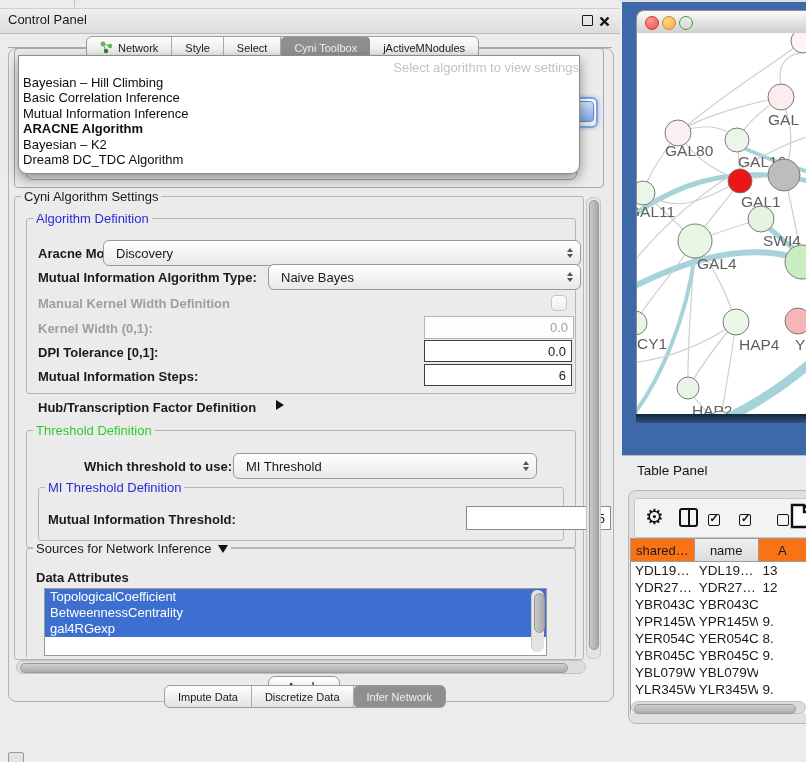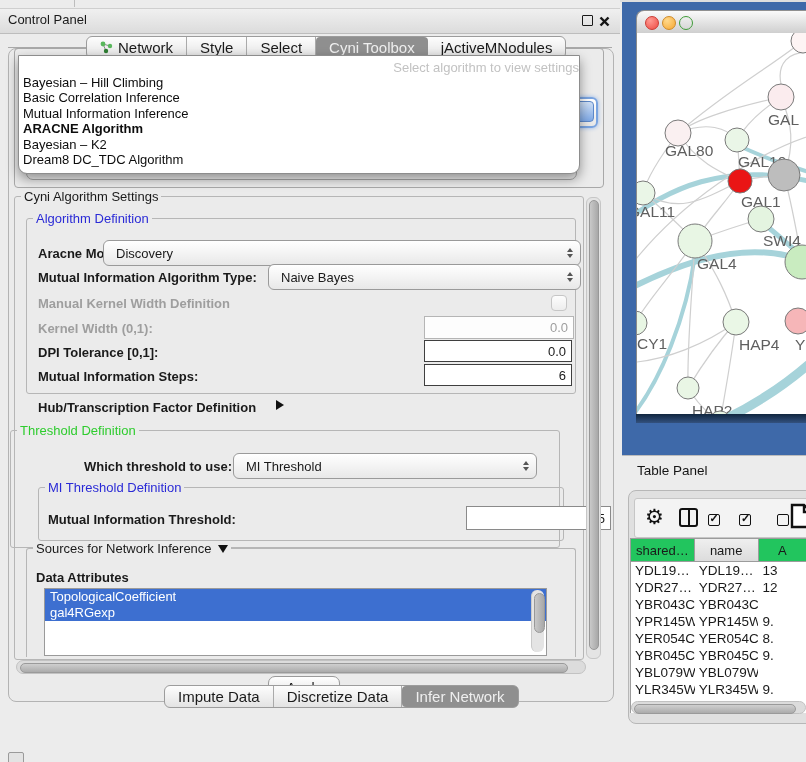--- a/index.html
+++ b/index.html
@@ -6,21 +6,21 @@
   body{width:806px;height:762px;background:#ececec;font-family:"Liberation Sans",sans-serif;position:relative;overflow:hidden;color:#1a1a1a;}
   .abs{position:absolute;}
   
   .cp-titlebar{left:0;top:8px;width:620px;height:24px;background:linear-gradient(#f0f0f0,#dcdcdc);border-top:1px solid #cfcfcf;border-bottom:1px solid #bdbdbd;}
   .cp-title{left:8px;top:12px;font-size:13px;color:#1a1a1a;}
   .win-restore{left:582px;top:15px;width:9px;height:9px;border:1.6px solid #1a1a1a;border-radius:1px;}
   .win-close{left:599px;top:13px;}
   .content-panel{left:8px;top:48px;width:604px;height:652px;background:#ebebeb;border:1px solid #b3b3b3;border-radius:8px;}
   .tab-topline{left:8px;top:47px;width:604px;height:1px;background:#a9a9a9;}
   .tabbar{display:flex;align-items:stretch;background:linear-gradient(#fdfdfd,#e3e3e3);border:1px solid #9c9c9c;border-radius:6px;height:21px;z-index:12;}
-  .tab{display:flex;align-items:center;gap:5px;padding:0 13px;font-size:15px;border-right:1px solid #aaa;cursor:default;white-space:nowrap;}
+  .tab{display:flex;align-items:center;gap:5px;padding:0 13px;font-size:11px;border-right:1px solid #aaa;cursor:default;white-space:nowrap;}
   .tab:last-child{border-right:none;}
   .tab.selected{background:#8f8f8f;color:#efefef;border-radius:4px;border-right:none;margin:0;}
   .cp-tabs{left:86px;top:36px;}
   .bottom-tabs{left:142px;top:685px;margin-left:22px;}
   
   .dropdown{left:18px;top:55px;width:560px;height:117px;background:#ffffff;border:1px solid #8d8d8d;border-radius:0 0 9px 9px;box-shadow:0 5px 12px rgba(0,0,0,.40);z-index:50;}
   .dd-hint{text-align:right;color:#c2c2c2;font-size:13px;padding-top:4px;}
   .dd-item{font-size:13px;line-height:15.4px;padding-left:4px;color:#0d0d0d;}
   .dd-item.bold{font-weight:bold;}
   
@@ -66,21 +66,21 @@
   .tp-titlebar-line{left:622px;top:455px;width:184px;height:1px;background:#bcbcbc;}
   .tp-container{left:628px;top:490px;width:200px;height:232px;background:#e0e0e0;border:1px solid #b7b7b7;border-radius:8px;}
   .tp-toolbar{left:634px;top:498px;width:190px;height:38px;background:#f3f3f3;border:1px solid #c6c6c6;border-radius:3px;}
   .icon-cols{width:15px;height:15px;border:2.2px solid #111;border-radius:3px;}
   .icon-cols span{position:absolute;left:6.5px;top:0;width:2.2px;height:15px;background:#111;}
   .cb{width:10px;height:10px;border:1.7px solid #111;border-radius:2px;display:inline-block;position:relative;}
   .cb.checked::after{content:"✓";position:absolute;left:0.5px;top:-3.5px;font-size:11px;font-weight:bold;color:#111;}
   .table{left:630px;top:538px;width:176px;height:174px;background:#fff;border-top:1px solid #9c9c9c;border-left:1px solid #9c9c9c;overflow:hidden;}
   .thead{display:flex;height:22px;border-bottom:1px solid #9c9c9c;}
   .th{font-size:13px;display:flex;align-items:center;justify-content:center;border-right:1px solid #9c9c9c;box-sizing:border-box;}
-  .th.hl{background:#22c55e;}
+  .th.hl{background:#f97316;}
   .th.plain{background:linear-gradient(#efefef,#dcdcdc);}
   .trow{display:flex;height:17px;font-size:13.5px;}
   .td{padding-left:4px;line-height:17px;box-sizing:border-box;white-space:nowrap;overflow:hidden;}
   .corner-grip{left:8px;top:752px;width:14px;height:14px;border:1px solid #9a9a9a;background:#e3e3e3;border-radius:2px;}
   svg text{font-family:"Liberation Sans",sans-serif;}
 </style>
 </head>
 <body>
 
 
@@ -162,21 +162,21 @@
 <div class="abs fieldlabel dis" style="left:38px;top:321px;">Kernel Width (0,1):</div>
 <div class="abs tfield dis" style="left:424px;top:316px;width:143px;height:21px;">0.0</div>
 <div class="abs fieldlabel" style="left:38px;top:345px;">DPI Tolerance [0,1]:</div>
 <div class="abs tfield" style="left:424px;top:340px;width:141px;height:20px;">0.0</div>
 <div class="abs fieldlabel" style="left:38px;top:369px;">Mutual Information Steps:</div>
 <div class="abs tfield" style="left:424px;top:364px;width:141px;height:20px;">6</div>
 
 <div class="abs fieldlabel" style="left:38px;top:400px;">Hub/Transcription Factor Definition</div>
 <span class="abs arrow-right" style="left:276px;top:400px;"></span>
 
-<div class="abs group" style="left:10px;top:430px;width:548px;height:116px;">
+<div class="abs group" style="left:26px;top:430px;width:548px;height:116px;">
   <span class="group-label lbl-green">Threshold Definition</span>
 </div>
 <div class="abs fieldlabel" style="left:84px;top:459px;">Which threshold to use:</div>
 <div class="abs combo" style="left:233px;top:453px;width:290px;height:24px;">
   <span>MI Threshold</span>
   <span class="spin">
       <span class="tri-up"></span>
       <span class="tri-dn"></span>
     </span>
 </div>
@@ -188,20 +188,21 @@
 
 <div class="abs group" style="left:26px;top:548px;width:548px;height:108px;border-bottom:none;border-radius:3px 3px 0 0;">
   <span class="group-label" style="display:flex;align-items:center;gap:6px;">
     <span>Sources for Network Inference</span>
       <span class="arrow-down"></span>
   </span>
 </div>
 <div class="abs fieldlabel" style="left:36px;top:570px;">Data Attributes</div>
 <div class="abs listbox" style="left:44px;top:588px;width:501px;height:66px;" id="attrList">
     <div class="list-item">TopologicalCoefficient</div>
+    <div class="list-item">BetweennessCentrality</div>
     <div class="list-item">gal4RGexp</div>
   </div>
 <div class="abs vscroll" style="left:531px;top:590px;width:12px;height:62px;">
   <span class="vthumb" style="top:3px;height:38px;"></span>
 </div>
 
 
 <div class="abs vscroll" style="left:586px;top:197px;width:13px;height:460px;border:1px solid #c6c6c6;">
   <span class="vthumb" style="top:2px;height:448px;width:8px;"></span>
 </div>

